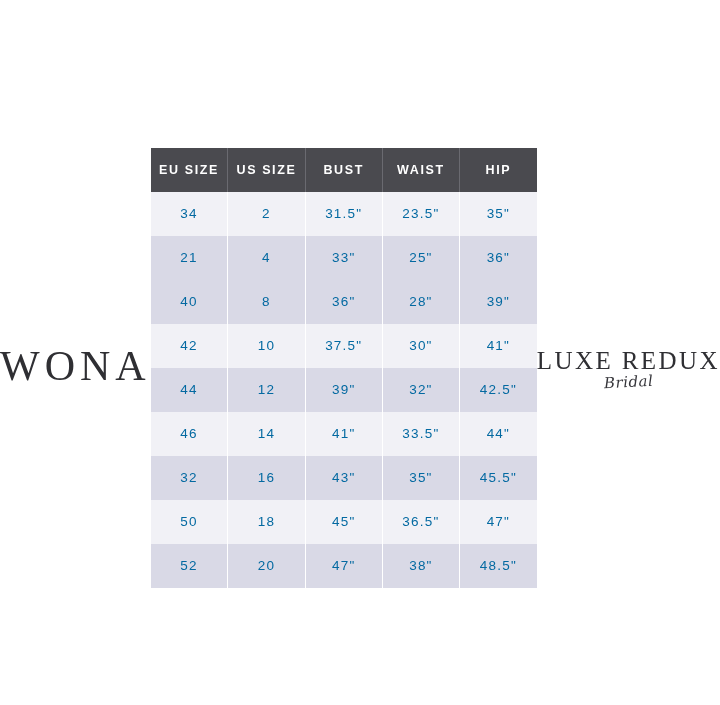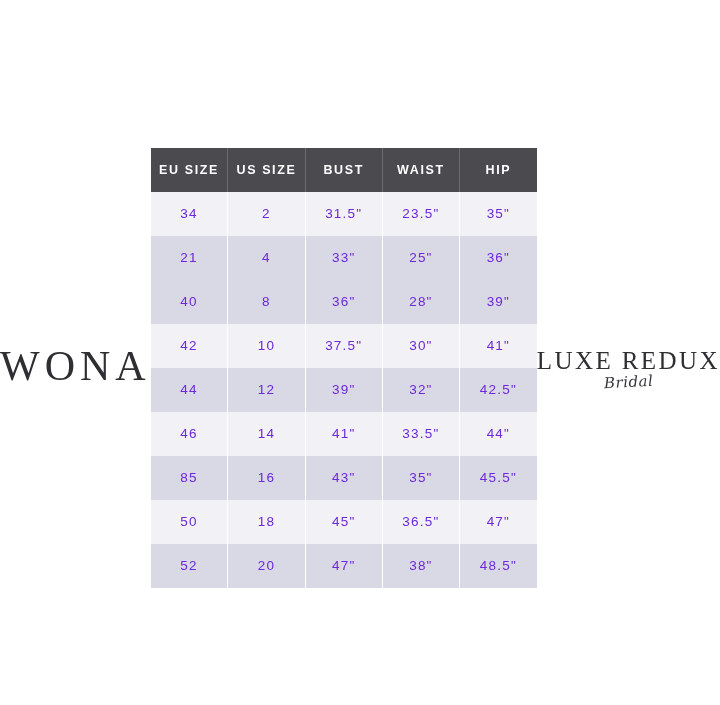--- a/index.html
+++ b/index.html
@@ -60,21 +60,21 @@
   }
   table.size-chart th:last-child {
     border-right: none;
   }
   table.size-chart td {
     height: 42px;
     text-align: center;
     vertical-align: middle;
     font-size: 13.5px;
     letter-spacing: 1.2px;
-    color: #6d28d9;
+    color: #0369a1;
     border-right: 1px solid #ffffff;
     font-family: "Liberation Sans", sans-serif;
   }
   table.size-chart td:last-child {
     border-right: none;
   }
   table.size-chart tbody tr.row-odd td {
     background: #f1f1f6;
   }
   table.size-chart tbody tr.row-even td {
@@ -162,21 +162,21 @@
           <td>42.5"</td>
         </tr>
         <tr class="row-odd">
           <td>46</td>
           <td>14</td>
           <td>41"</td>
           <td>33.5"</td>
           <td>44"</td>
         </tr>
         <tr class="row-even">
-          <td>85</td>
+          <td>32</td>
           <td>16</td>
           <td>43"</td>
           <td>35"</td>
           <td>45.5"</td>
         </tr>
         <tr class="row-odd">
           <td>50</td>
           <td>18</td>
           <td>45"</td>
           <td>36.5"</td>

